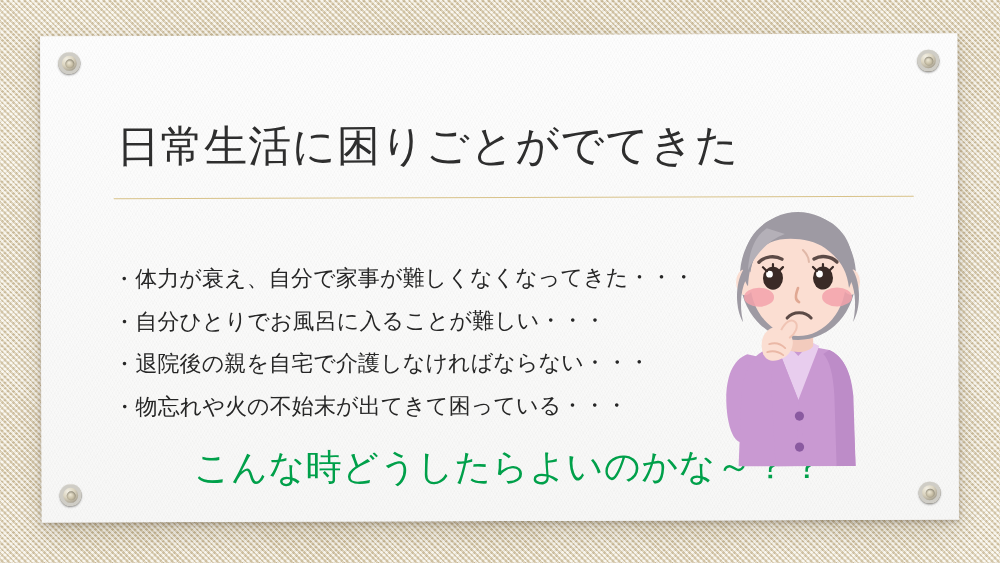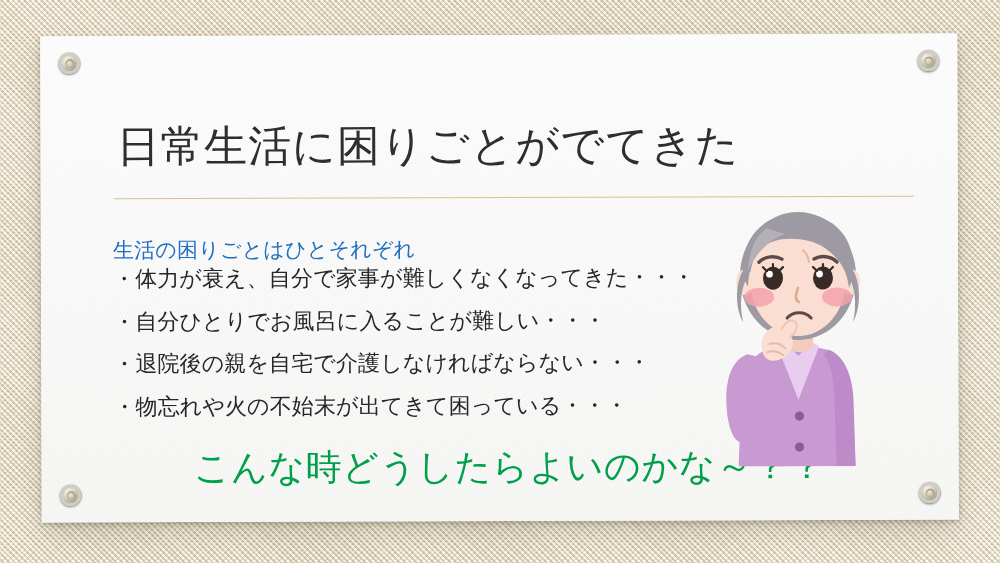--- a/index.html
+++ b/index.html
@@ -178,21 +178,20 @@
 
     <span class="grommet" id="grommet-tl"></span>
     <span class="grommet" id="grommet-tr"></span>
     <span class="grommet" id="grommet-bl"></span>
     <span class="grommet" id="grommet-br"></span>
 
     <h1 id="title">日常生活に困りごとがでてきた</h1>
 
     <div id="divider"></div>
 
-    <h2 id="subtitle">生活の困りごとはひとそれぞれ</h2>
 
     <ul id="bullets">
       <li>・体力が衰え、自分で家事が難しくなくなってきた・・・</li>
       <li>・自分ひとりでお風呂に入ることが難しい・・・</li>
       <li>・退院後の親を自宅で介護しなければならない・・・</li>
       <li>・物忘れや火の不始末が出てきて困っている・・・</li>
     </ul>
 
     <div id="question">こんな時どうしたらよいのかな～？？</div>
 

